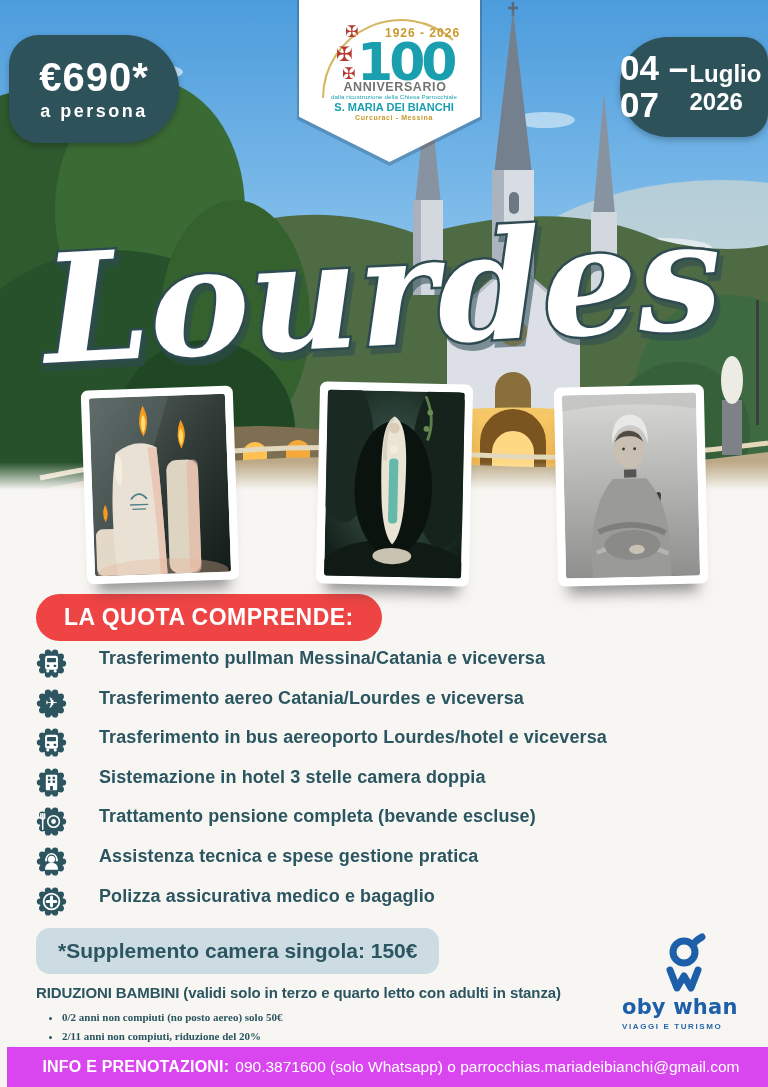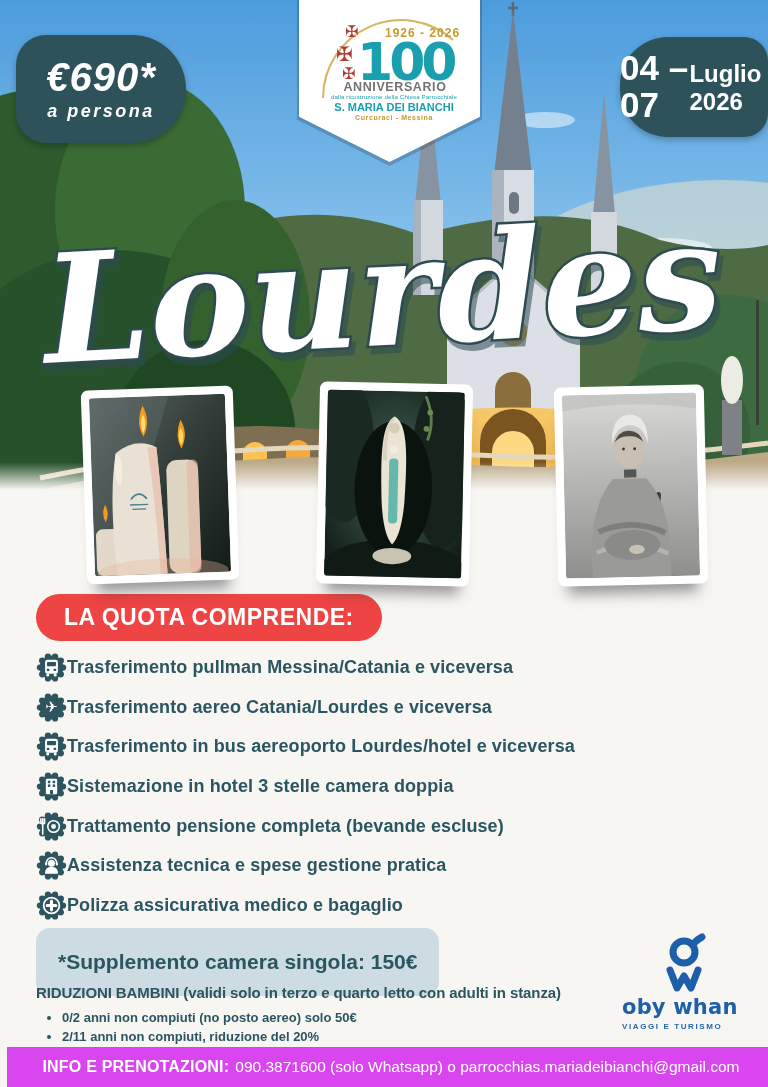--- a/index.html
+++ b/index.html
@@ -2,23 +2,23 @@
 <html><head>
 <meta charset="utf-8">
 <style>
   html,body{margin:0;padding:0;background:#e9e9e9;}
   .poster{position:relative;width:768px;height:1087px;margin:0 auto;background:#f7f6f2;overflow:hidden;
           font-family:"Liberation Sans",sans-serif;}
   
   .hero{position:absolute;top:0;left:0;width:768px;height:490px;z-index:1;}
   .hero svg{display:block;width:100%;height:100%;}
   
-  .price-badge{position:absolute;top:35px;left:16px;width:170px;height:108px;background:#2E525A;
+  .price-badge{position:absolute;top:35px;left:9px;width:170px;height:108px;background:#2E525A;
      border-radius:30px 54px 54px 30px;color:#fff;display:flex;flex-direction:column;align-items:center;
-     justify-content:center;z-index:8;box-shadow:0 3px 6px rgba(0,0,0,.25);font-style:italic;}
+     justify-content:center;z-index:8;box-shadow:0 3px 6px rgba(0,0,0,.25);}
   .price-amount{font-size:40px;font-weight:bold;letter-spacing:1px;line-height:1.05;}
   .price-per{font-size:18px;font-weight:bold;letter-spacing:2.5px;margin-top:3px;}
   .date-badge{position:absolute;top:37px;right:0;width:148px;height:100px;background:#2E525A;
      border-radius:48px 24px 24px 48px;color:#fff;display:flex;flex-direction:row;align-items:center;
      justify-content:center;z-index:8;box-shadow:0 3px 6px rgba(0,0,0,.25);}
   .date-days{font-size:35px;font-weight:bold;line-height:1.05;}
   .date-month{font-size:24px;font-weight:bold;margin-top:2px;}
   
   .pennant{position:absolute;top:0;left:299px;width:181px;height:162px;background:#fff;z-index:9;
      clip-path:polygon(0 0,100% 0,100% 72%,50% 100%,0 72%);}
@@ -46,31 +46,31 @@
   .photo{position:absolute;background:#fff;border-radius:7px;padding:8px;z-index:6;
      box-shadow:0 18px 14px -10px rgba(55,55,60,.5);}
   .photo svg{display:block;border-radius:3px;}
   .photo-candles{left:84px;top:388px;transform:rotate(-2deg);}
   .photo-madonna{left:318px;top:383px;transform:rotate(1.2deg);}
   .photo-bernadette{left:556px;top:386px;transform:rotate(-1.3deg);}
   
   .quota-pill{position:absolute;top:594px;left:36px;background:#ef4444;color:#fff;font-size:23px;
      font-weight:bold;letter-spacing:.5px;padding:10px 28px;border-radius:34px;z-index:3;}
   .quota-list{position:absolute;top:648px;left:36px;width:710px;z-index:3;}
-  .quota-item{display:flex;align-items:center;gap:0;height:39.6px;}
+  .quota-item{display:flex;align-items:flex-start;gap:32px;height:39.6px;}
   .q-icon{flex:none;width:31px;height:31px;}
   .q-icon svg{display:block;}
   .q-label{font-size:18px;font-weight:bold;color:#2B5560;letter-spacing:.1px;white-space:nowrap;}
   
   .supplement{position:absolute;top:928px;left:36px;background:#CDDBE2;border-radius:14px;
-     padding:22px 22px;font-size:21px;font-weight:bold;color:#2B5560;z-index:3;}
+     padding:11px 22px;font-size:21px;font-weight:bold;color:#2B5560;z-index:3;}
   .riduzioni{position:absolute;top:984px;left:36px;width:610px;color:#2B5560;z-index:3;}
   .rid-heading{font-size:15px;font-weight:bold;letter-spacing:-.1px;}
   .riduzioni ul{margin:7px 0 0 0;padding-left:26px;}
-  .riduzioni li{font-size:13px;font-weight:bold;line-height:19px;}
+  .riduzioni li{font-size:11px;font-weight:bold;line-height:19px;font-family:Liberation Serif, serif;}
   
   .agency{position:absolute;top:933px;right:18px;width:128px;text-align:left;z-index:3;}
   .agency-mark{display:block;margin:0 auto;}
   .agency-name{font-size:21px;font-weight:800;color:#1D5FA8;letter-spacing:.2px;margin-top:2px;
      font-family:"DejaVu Sans",sans-serif;}
   .agency-tagline{font-size:8px;font-weight:bold;color:#2767AD;letter-spacing:1.6px;margin-top:3px;}
   
   .info-bar{position:absolute;left:7px;bottom:0;width:768px;height:40px;background:#d946ef;color:#fff;
      display:flex;align-items:center;justify-content:center;gap:6px;z-index:3;}
   .info-label{font-size:16px;font-weight:bold;letter-spacing:.2px;white-space:nowrap;}

